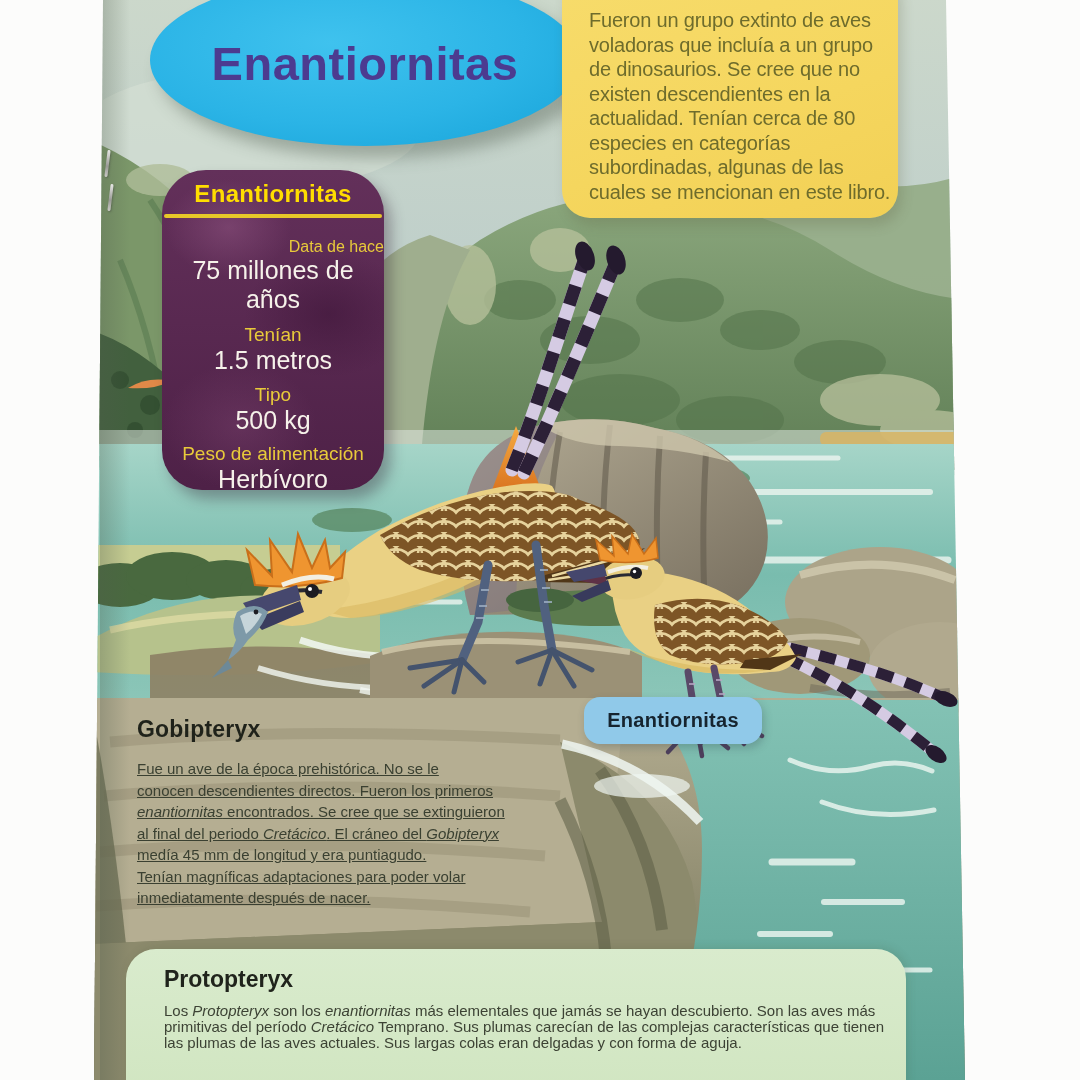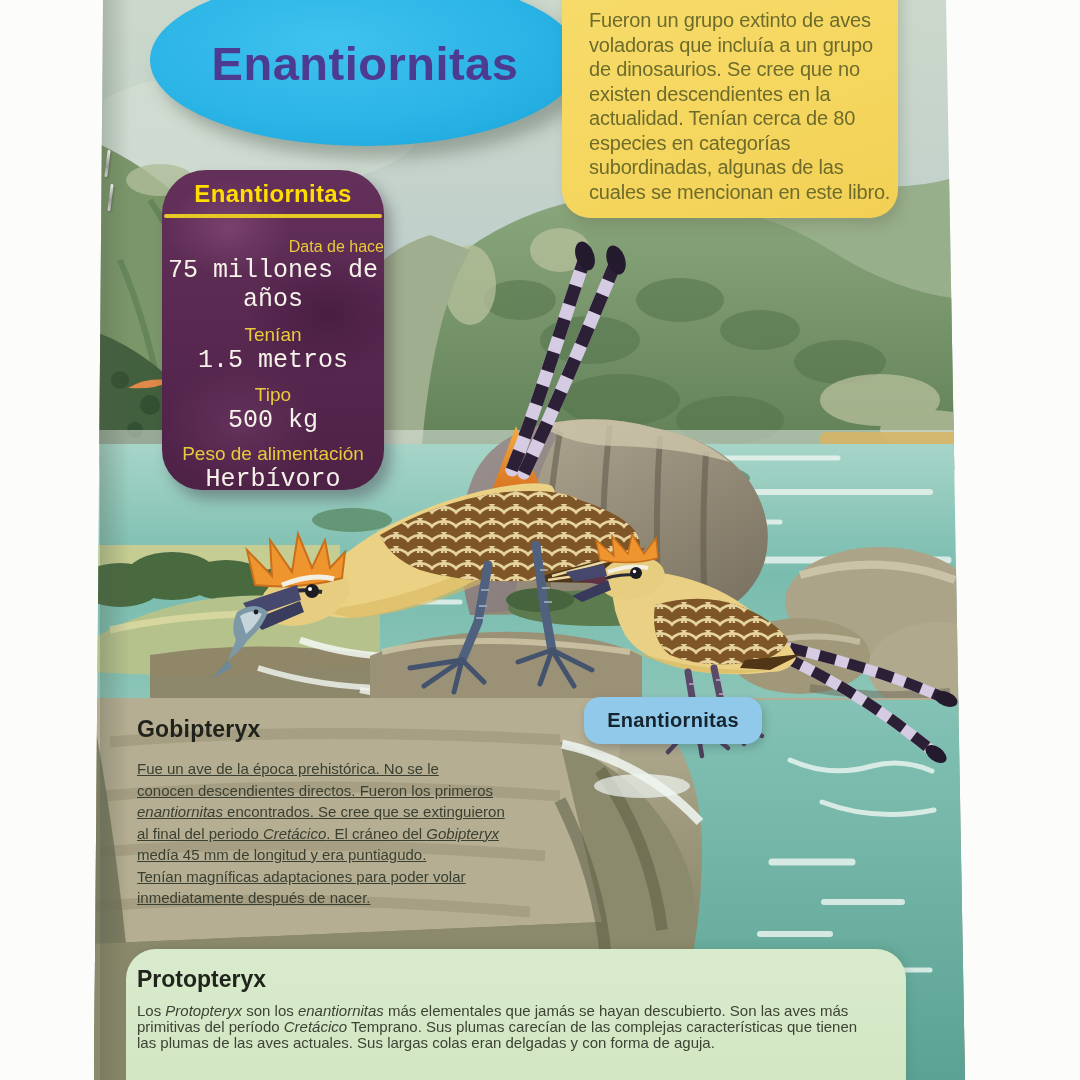--- a/index.html
+++ b/index.html
@@ -32,39 +32,39 @@
      background-image:radial-gradient(90px 70px at 30% 18%, rgba(150,90,135,.45), rgba(0,0,0,0) 70%),
                       radial-gradient(120px 90px at 75% 45%, rgba(60,20,55,.55), rgba(0,0,0,0) 70%),
                       radial-gradient(110px 90px at 35% 80%, rgba(140,80,125,.30), rgba(0,0,0,0) 70%),
                       linear-gradient(180deg,#63305a, #4e2147);
      box-shadow:7px 9px 14px rgba(45,30,45,.35);
      text-align:center;color:#fff;}
   .stats-header{margin-top:10px;font-size:24px;font-weight:bold;color:#ffdd00;letter-spacing:.3px;}
   .stats-divider{height:3.5px;background:#e7c829;margin:6px 2px 0 2px;border-radius:2px;}
   .stat-label{color:#e8ca3a;font-size:19px;}
   .stat-label.first{font-size:16px;margin-top:20px;text-align:right;}
-  .stat-value{color:#f6f2ea;font-size:25px;line-height:29px;white-space:pre-line;font-family:Liberation Mono, monospace;}
+  .stat-value{color:#f6f2ea;font-size:25px;line-height:29px;white-space:pre-line;}
   .m10{margin-top:10px}.m9{margin-top:9px}.m8{margin-top:8px}
 
   
   .species-label{position:absolute;left:584px;top:697px;width:178px;height:47px;border-radius:16px;
      background:#90c9e9;display:flex;align-items:center;justify-content:center;
      box-shadow:2px 4px 8px rgba(50,70,80,.28);}
   .species-label span{font-size:20px;font-weight:bold;color:#16242f;letter-spacing:.3px;}
 
   
   .gobipteryx{position:absolute;left:137px;top:716px;width:452px;}
   .gobipteryx h2{margin:0;font-size:23px;font-weight:bold;color:#1f221a;letter-spacing:.2px;}
   .gobipteryx p{margin:15px 0 0 0;font-size:15px;line-height:21.5px;color:#3a4031;white-space:pre-line;text-decoration:underline;}
 
   
   .protopteryx-box{position:absolute;left:126px;top:949px;width:780px;height:160px;border-radius:30px;
      background:linear-gradient(180deg,#d9ebcd,#d0e5c0);
      box-shadow:2px -2px 8px rgba(60,80,50,.15);}
-  .protopteryx-box .inner{padding:17px 14px 0 11px;}
+  .protopteryx-box .inner{padding:17px 14px 0 38px;}
   .protopteryx-box h2{margin:0;font-size:23px;font-weight:bold;color:#20241c;}
   .protopteryx-box p{margin:10px 0 0 0;font-size:15px;line-height:16px;color:#3c4234;white-space:pre-line;}
   em{font-style:italic;}
 
   
   .staple{position:absolute;width:3px;height:27px;border-radius:2px;
      background:linear-gradient(180deg,#e8e8e6,#9a9a96 60%,#c9c9c5);
      box-shadow:1px 1px 2px rgba(60,60,60,.4);transform:rotate(7deg);}
   .staple.s1{left:106px;top:150px;}
   .staple.s2{left:109px;top:184px;}

